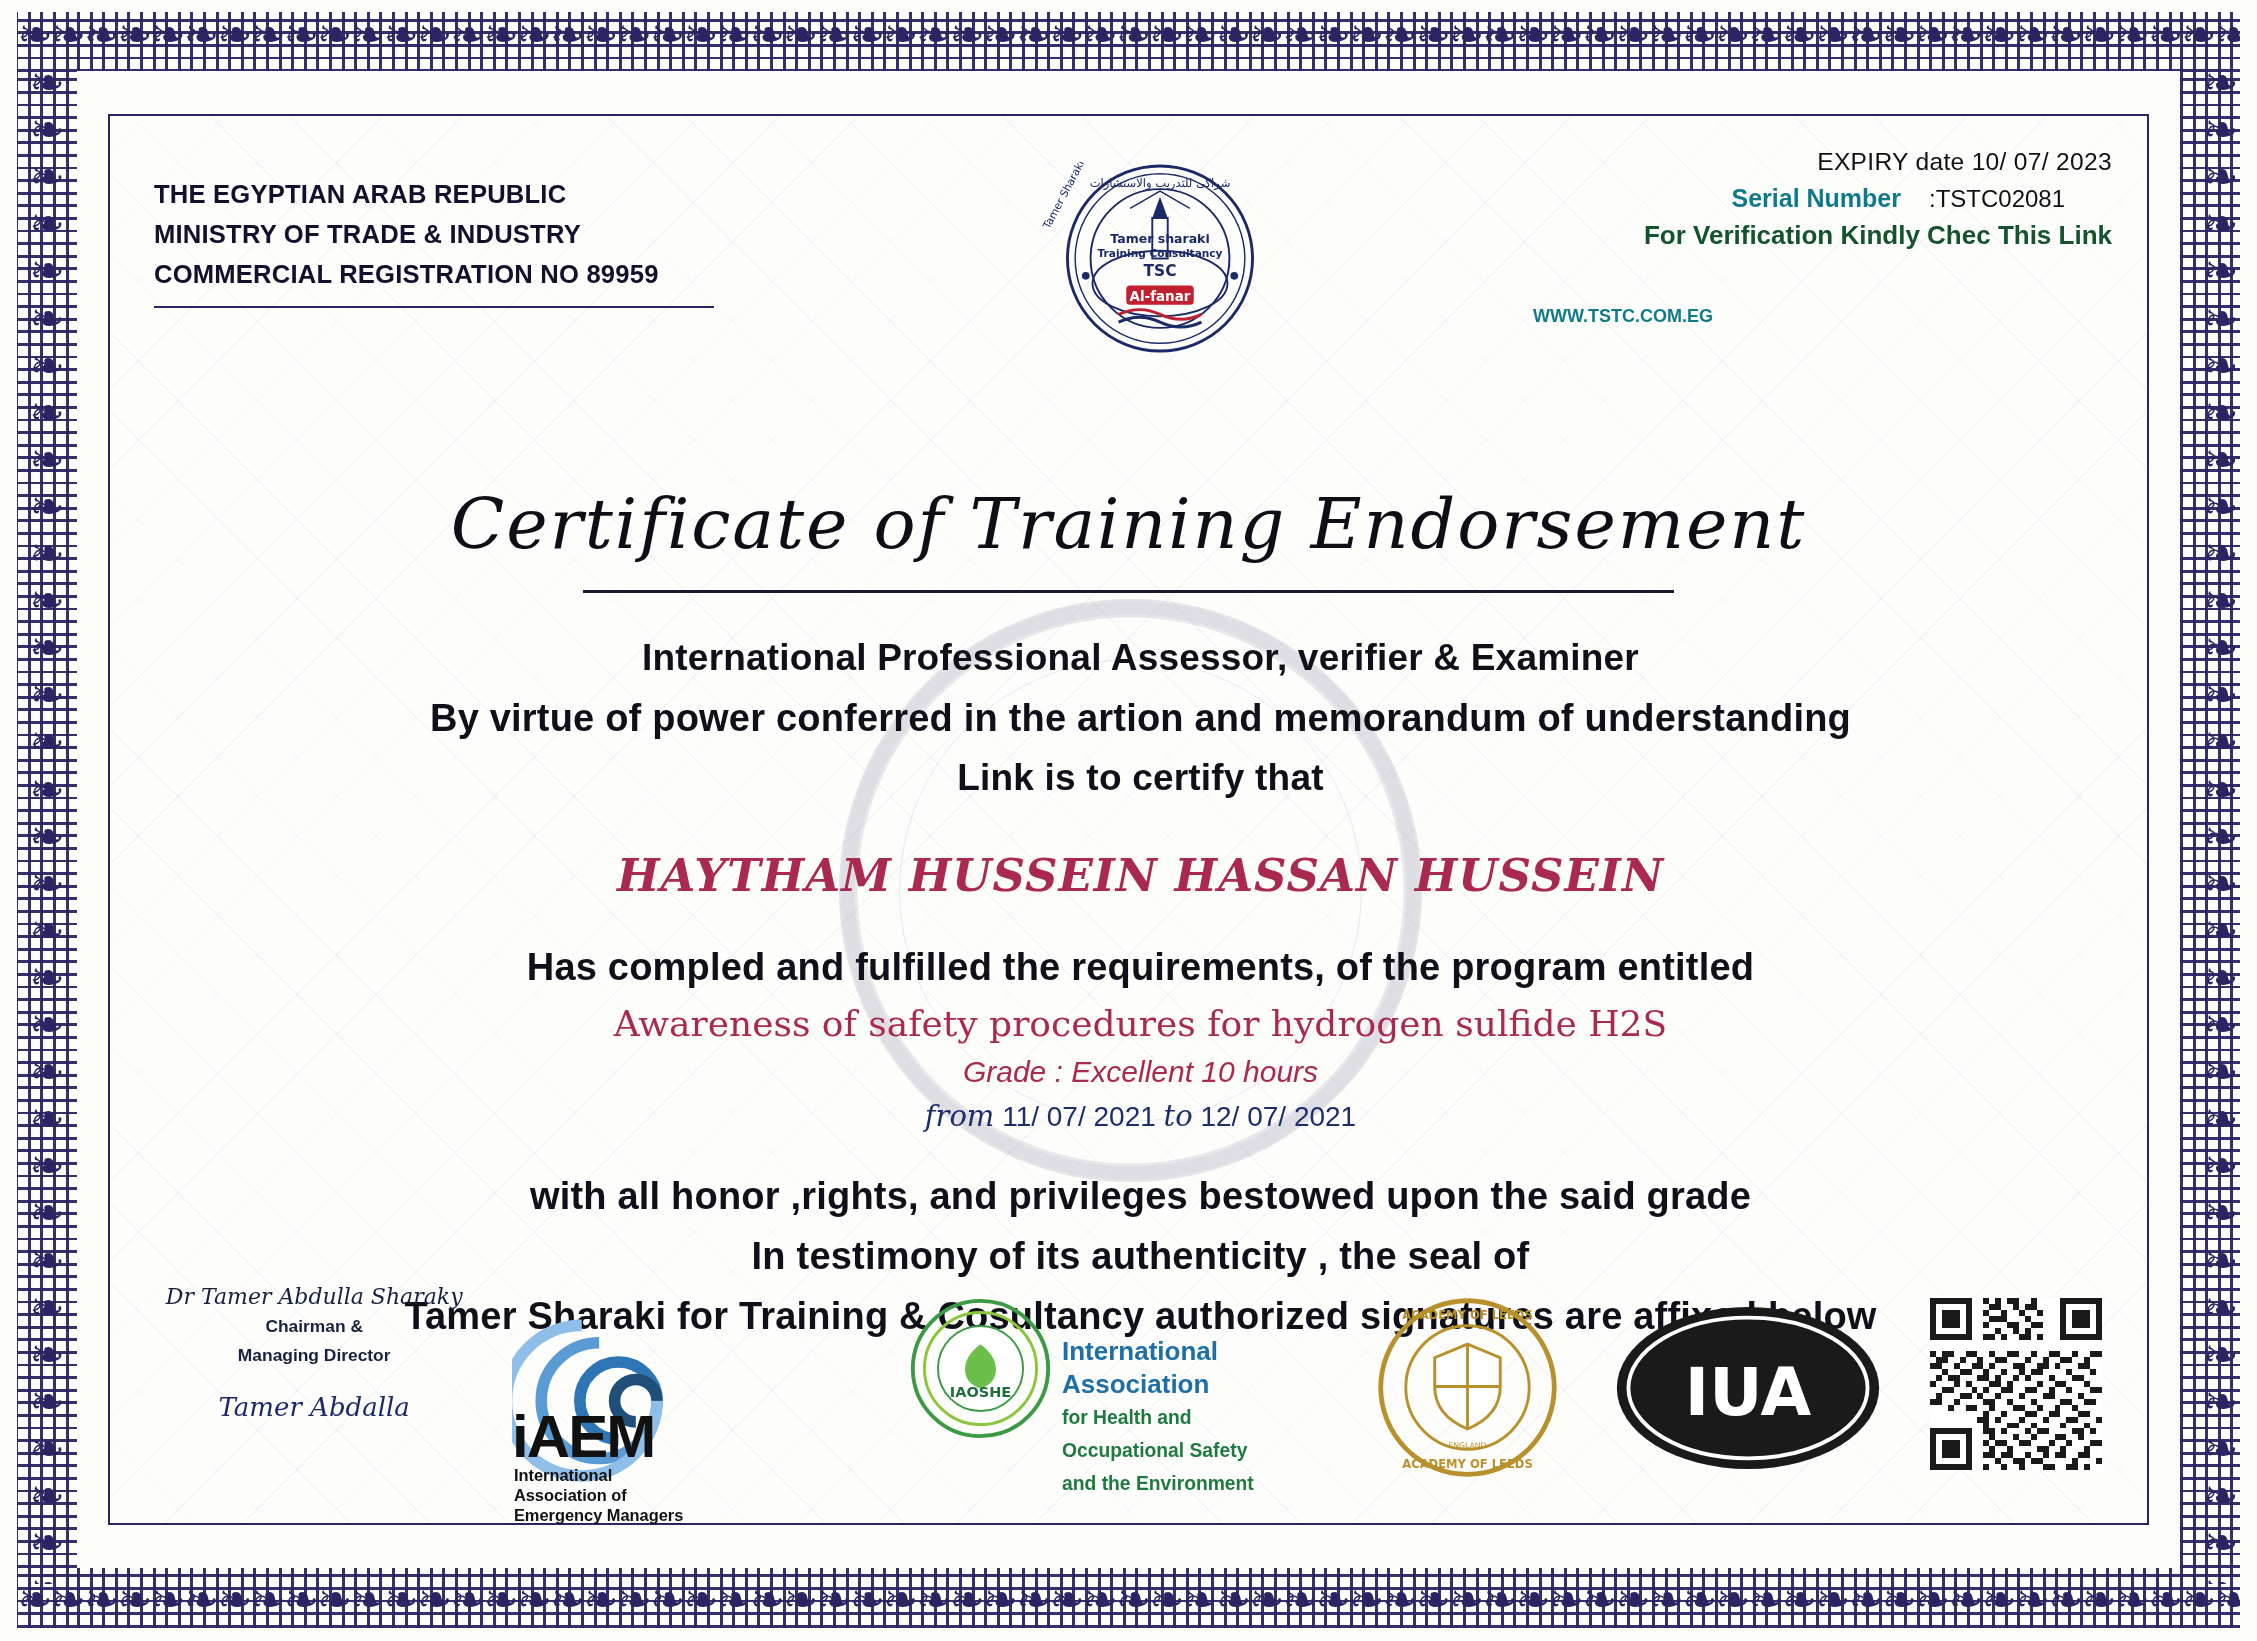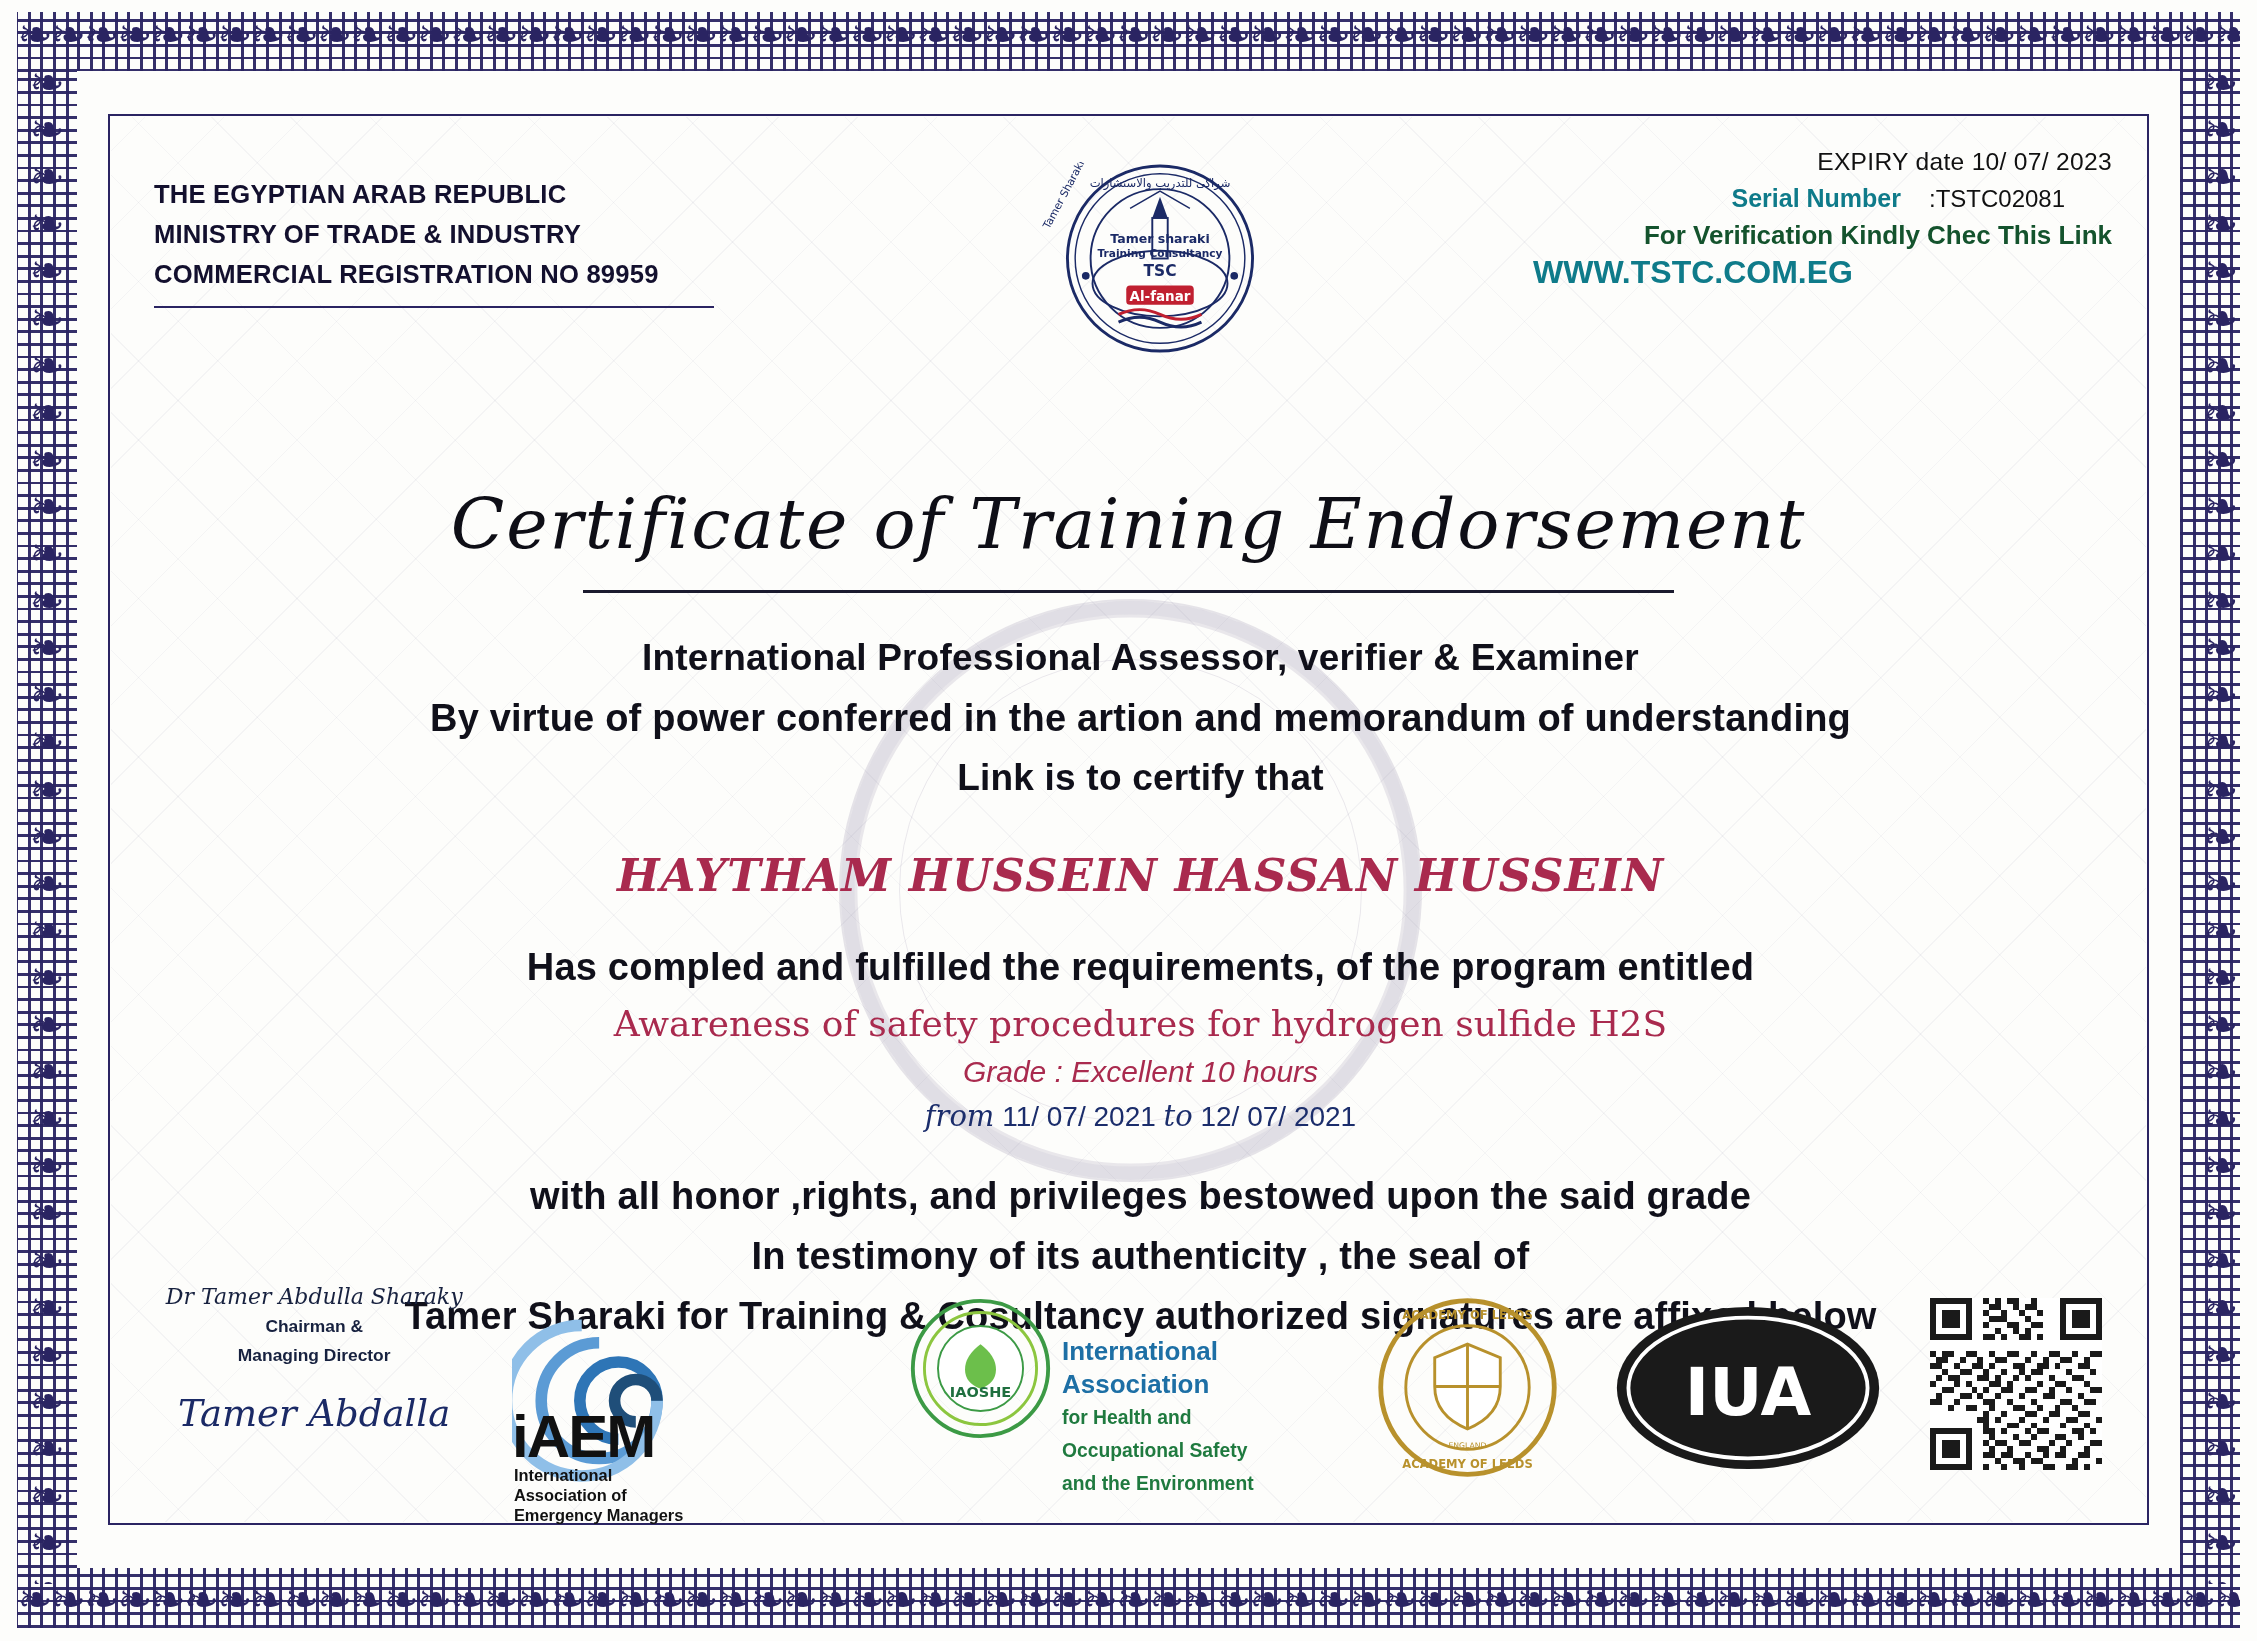--- a/index.html
+++ b/index.html
@@ -142,23 +142,24 @@
   }
   .verify-line {
     color: #14532d;
     font-weight: bold;
     font-size: 26px;
     text-align: right;
   }
   .verify-url {
     color: #0f7b8a;
     font-weight: bold;
-    font-size: 32px;
+    font-size: 18px;
     text-align: left;
     margin-left: 0;
+    margin-top: 44px;
   }
 
   
   .logo {
     position: absolute;
     left: 1026px;
     top: 162px;
     width: 268px;
     height: 193px;
   }
@@ -285,21 +286,21 @@
   }
   .sig-role {
     font-size: 17.4px;
     font-weight: bold;
     line-height: 23px;
     margin-top: 5.8px;
   }
   .sig-script {
     font-family: "DejaVu Serif", serif;
     font-style: italic;
-    font-size: 37px;
+    font-size: 26px;
     color: #1b2a66;
     margin-top: 25px;
   }
 
   .logo-iaem {
     position: absolute;
     left: 367px;
     top: 25px;
     width: 319px;
     height: 193px;

